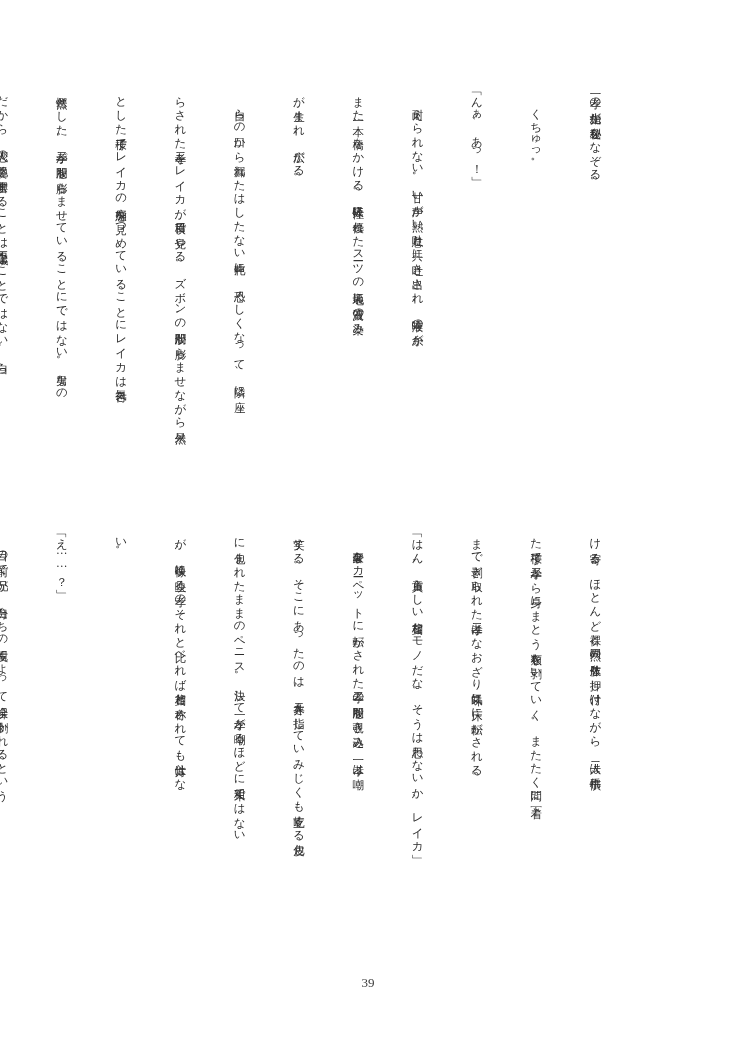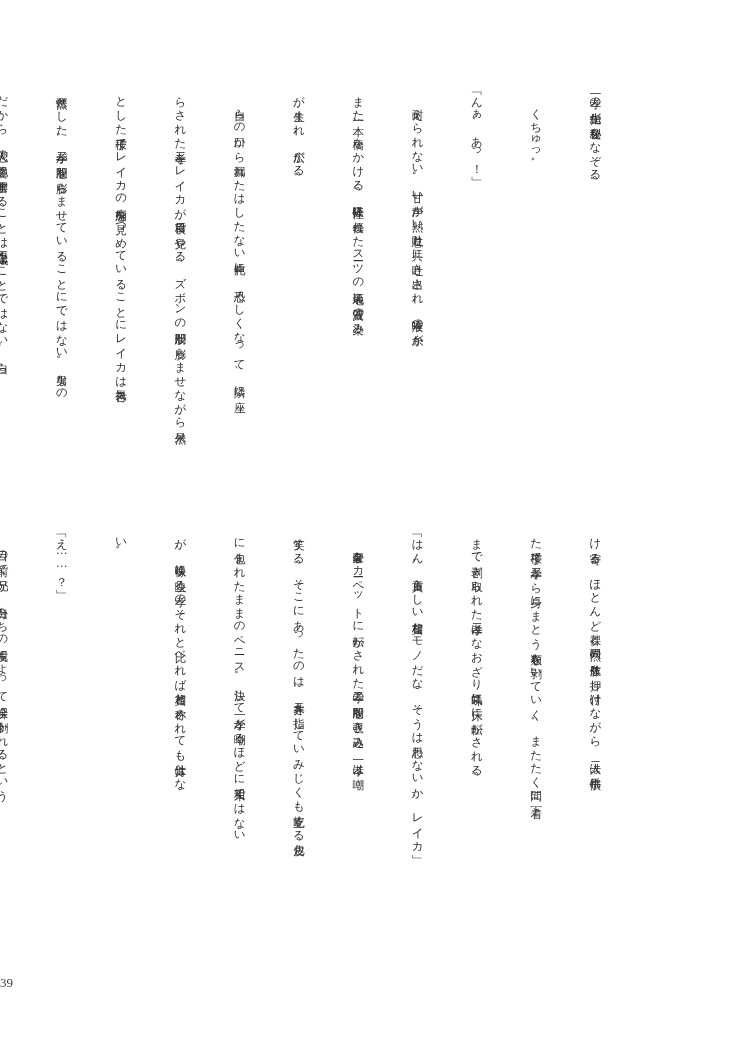--- a/index.html
+++ b/index.html
@@ -50,20 +50,21 @@
     display: block;
   }
   .para {
     
   }
   .page-number {
     position: absolute;
     bottom: 48px;
     left: 0;
     width: 736px;
+    text-align: center;
     font-size: 13px;
     color: #3a3a3a;
     font-family: "Liberation Serif", "DejaVu Serif", serif;
   }
 </style>
 </head>
 <body>
 
 <div class="page">
 

